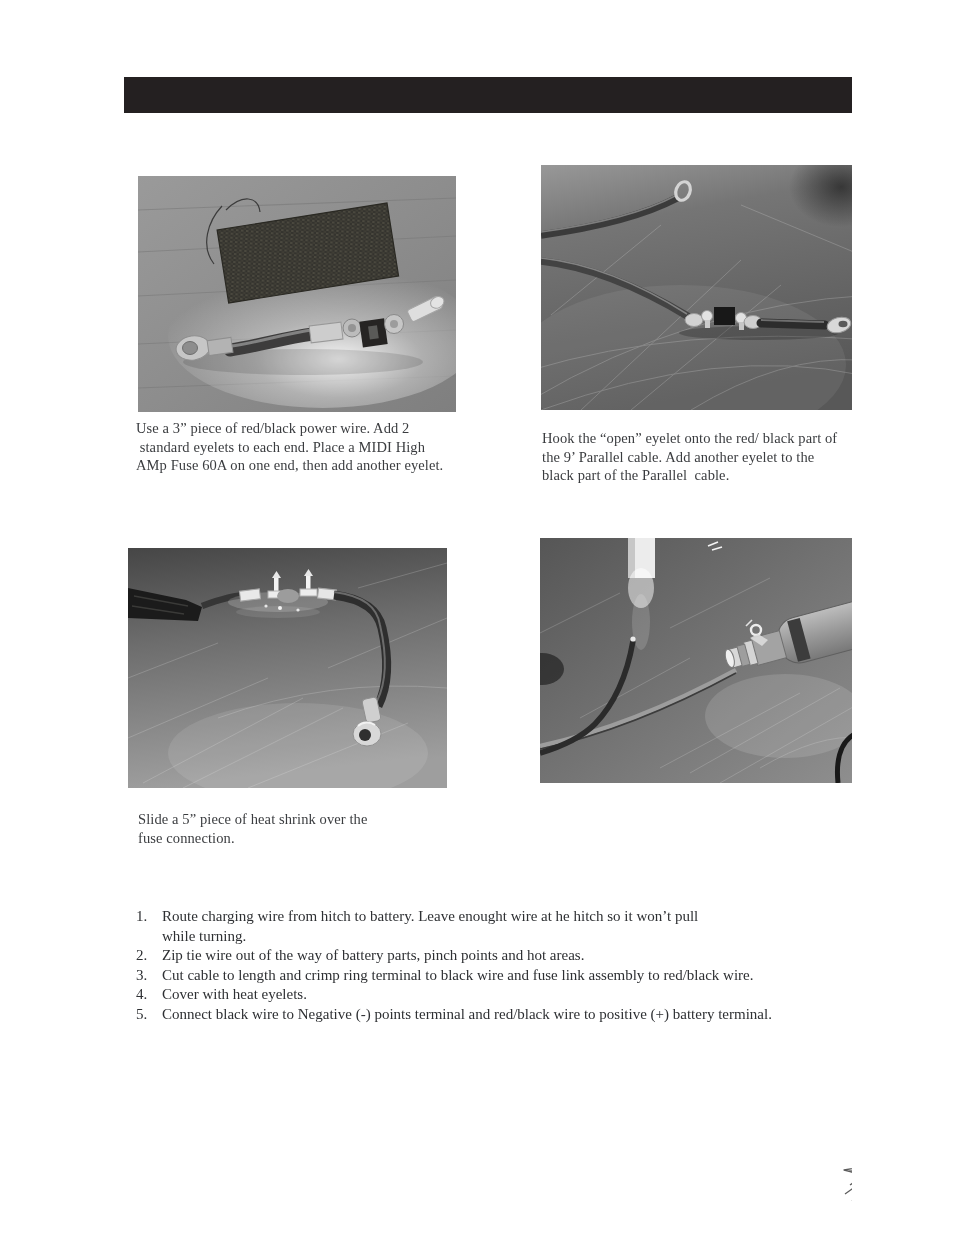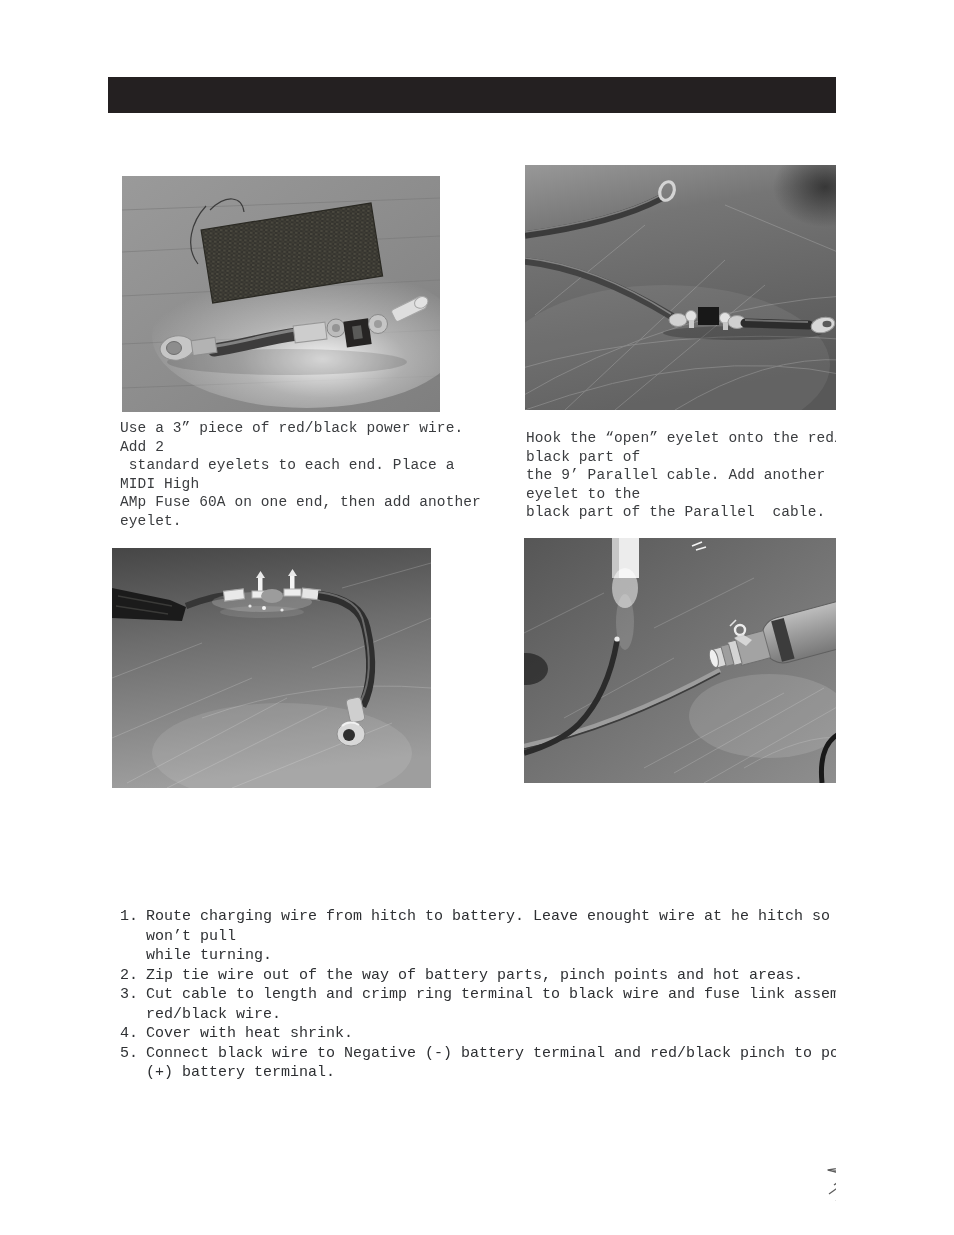--- a/index.html
+++ b/index.html
@@ -1,18 +1,18 @@
 <!DOCTYPE html>
 <html><head>
 <meta charset="utf-8">
 <style>
   html,body{margin:0;padding:0;background:#ffffff;}
   .page{
     position:relative;width:836px;height:1235px;background:#ffffff;
-    font-family:Liberation Mono, monospace;overflow:hidden;
+    font-family:Liberation Serif, serif;overflow:hidden;margin-left:16px;
   }
   .header-bar{position:absolute;left:108px;top:77px;width:763px;height:36px;background:#242021;}
   .side-tab{position:absolute;left:898px;top:77px;width:56px;height:165px;background:#a9abae;}
 
   .photo{position:absolute;margin:0;padding:0;background:#777;}
   .photo svg{display:block;width:100%;height:100%;}
   .photo-1{left:122px;top:176px;width:318px;height:236px;}
   .photo-2{left:525px;top:165px;width:320px;height:245px;}
   .photo-3{left:112px;top:548px;width:319px;height:240px;}
   .photo-4{left:524px;top:538px;width:321px;height:245px;}
@@ -257,42 +257,44 @@
       <path d="M321,193 C304,199 295,214 298,245" stroke="#191919" stroke-width="5" fill="none"></path>
     </svg>
   </figure>
 
   <div class="caption caption-1">Use a 3” piece of red/black power wire. Add 2
  standard eyelets to each end. Place a MIDI High
 AMp Fuse 60A on one end, then add another eyelet.</div>
   <div class="caption caption-2">Hook the “open” eyelet onto the red/ black part of
 the 9’ Parallel cable. Add another eyelet to the
 black part of the Parallel  cable.</div>
+  <div class="caption caption-3">Slide a 5” piece of heat shrink over the
+fuse connection.</div>
 
   <div class="instructions">
     <div class="instr-row">
       <span class="instr-num">1.</span>
       <span class="instr-text">Route charging wire from hitch to battery. Leave enought wire at he hitch so it won’t pull
 while turning.</span>
     </div>
     <div class="instr-row">
       <span class="instr-num">2.</span>
       <span class="instr-text">Zip tie wire out of the way of battery parts, pinch points and hot areas.</span>
     </div>
     <div class="instr-row">
       <span class="instr-num">3.</span>
       <span class="instr-text">Cut cable to length and crimp ring terminal to black wire and fuse link assembly to red/black wire.</span>
     </div>
     <div class="instr-row">
       <span class="instr-num">4.</span>
-      <span class="instr-text">Cover with heat shrink.</span>
+      <span class="instr-text">Cover with heat eyelets.</span>
     </div>
     <div class="instr-row">
       <span class="instr-num">5.</span>
-      <span class="instr-text">Connect black wire to Negative (-) battery terminal and red/black pinch to positive (+) battery terminal.</span>
+      <span class="instr-text">Connect black wire to Negative (-) points terminal and red/black wire to positive (+) battery terminal.</span>
     </div>
   </div>
 
   <div class="star-logo">
     <svg viewBox="0 0 84 76">
       <g fill="none" stroke="#5c5c5c" stroke-width="1.3" stroke-linejoin="round">
         <path d="M42,5 L47,22 L61,16 L52,29 L66,39 L47,37 L36,54 L35,37 L12,31 L34,27 Z"></path>
         <path d="M44,8 L48,23 L60,18 L53,30 L64,38 L48,36 L38,51 L37,37 L17,32 L36,28 Z" opacity="0.65"></path>
         <path d="M18,46 L31,37"></path>
         <path d="M13,55 L27,45"></path>

